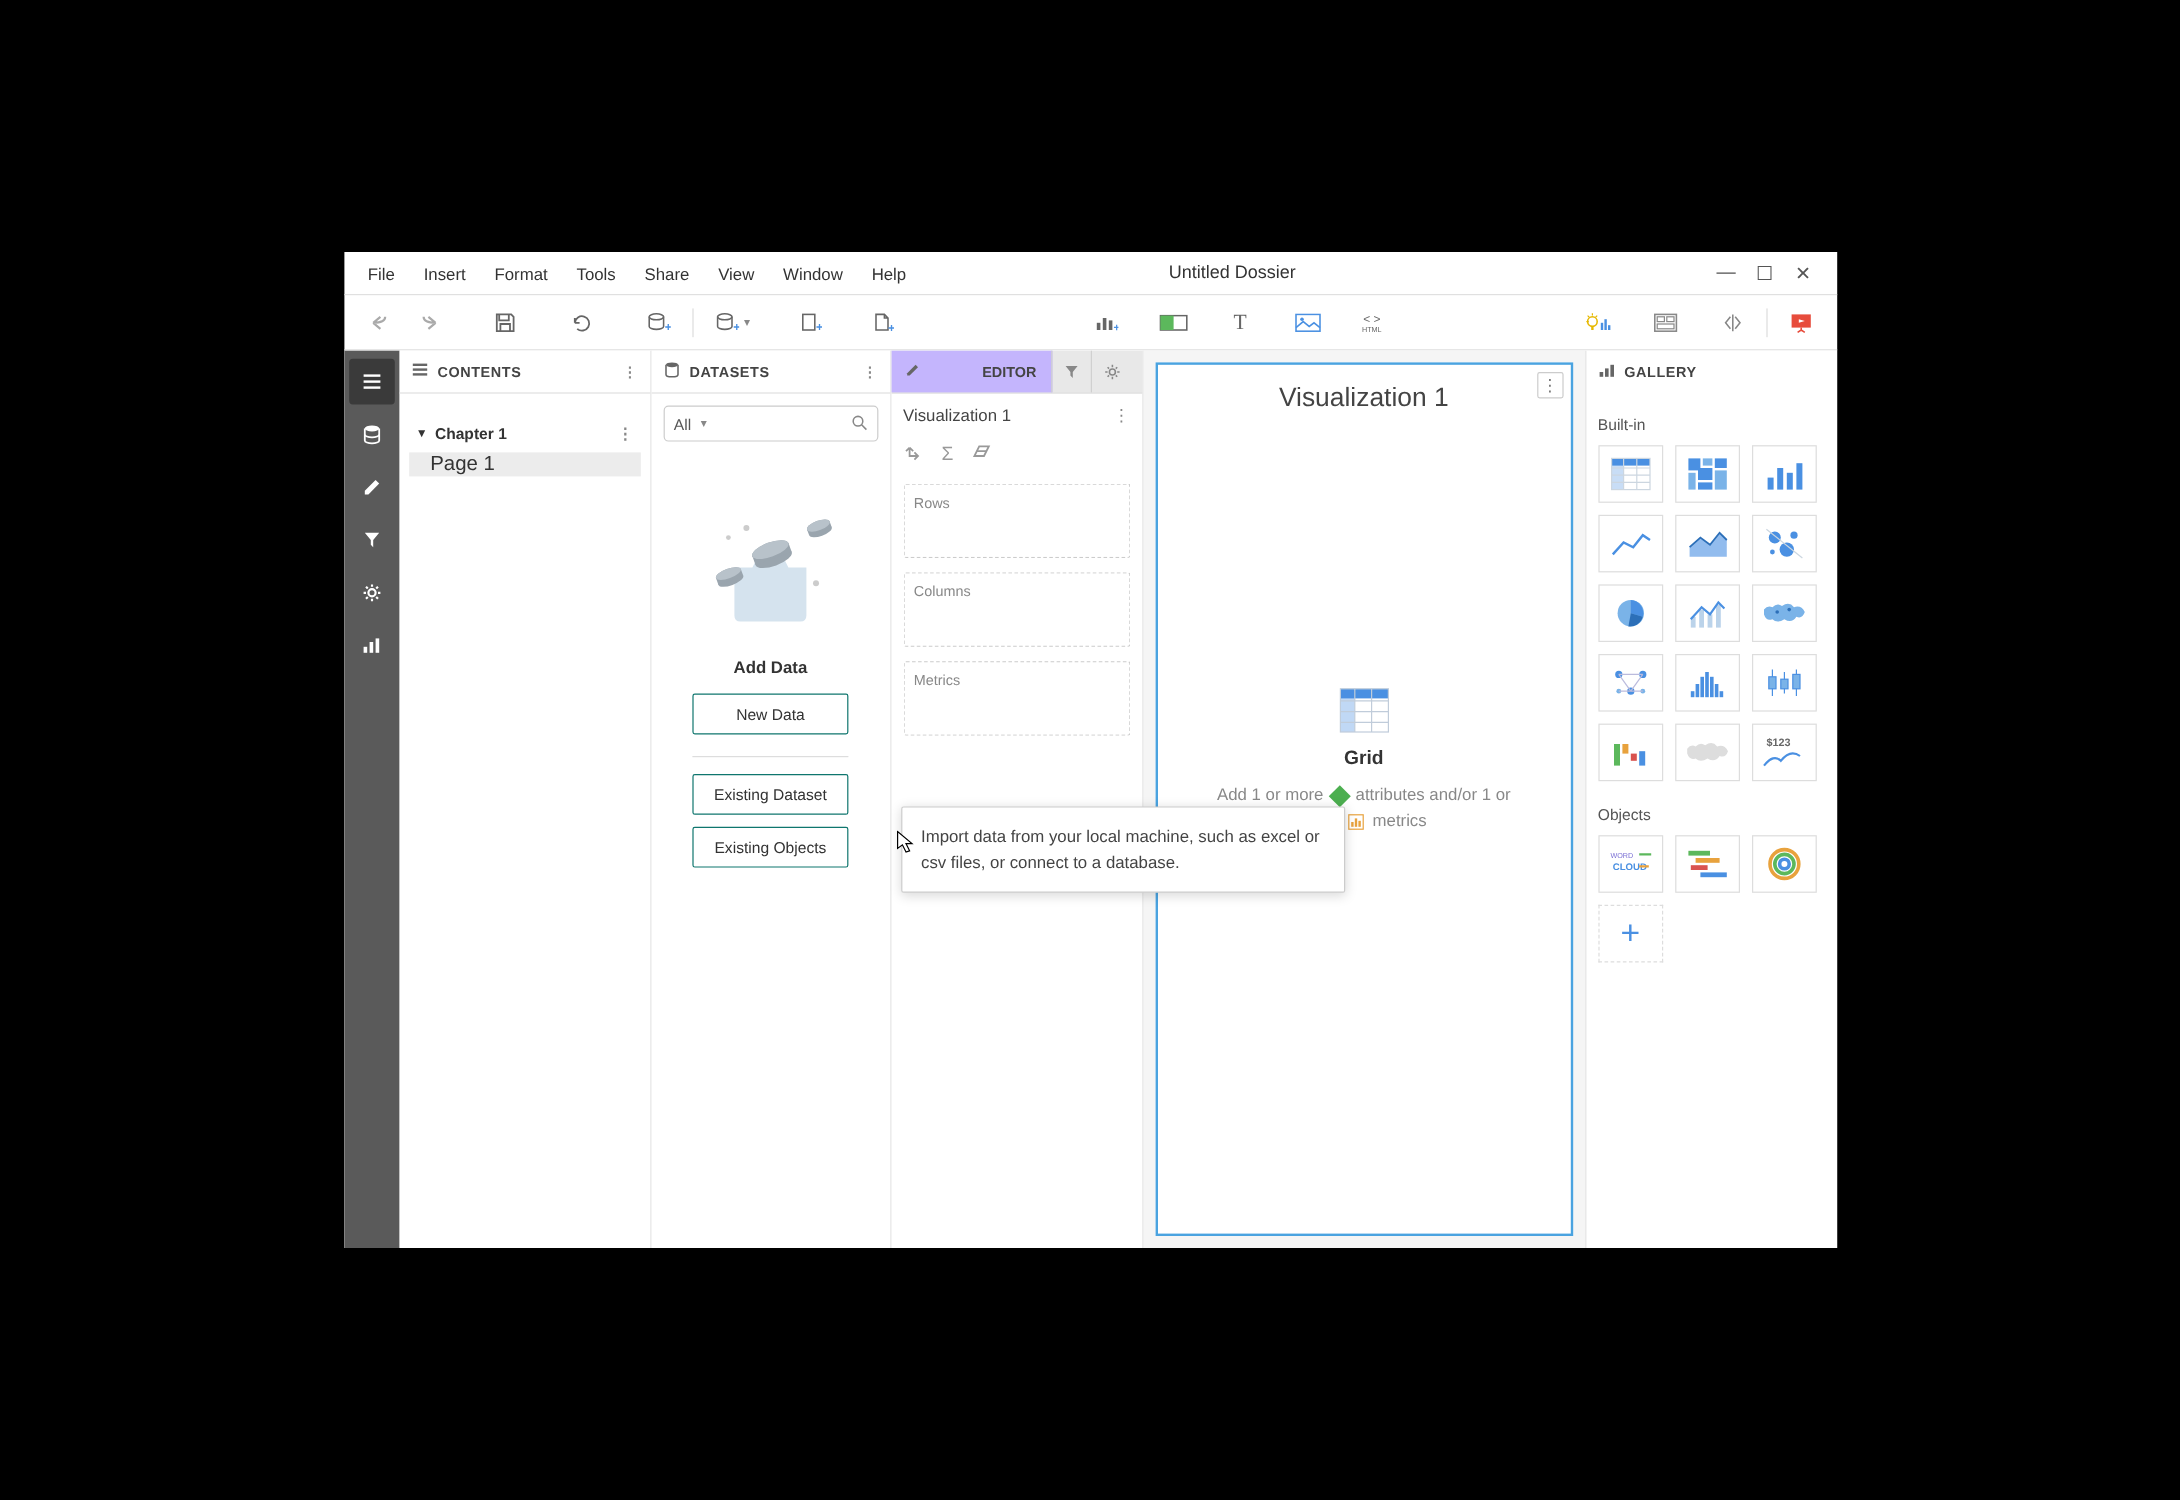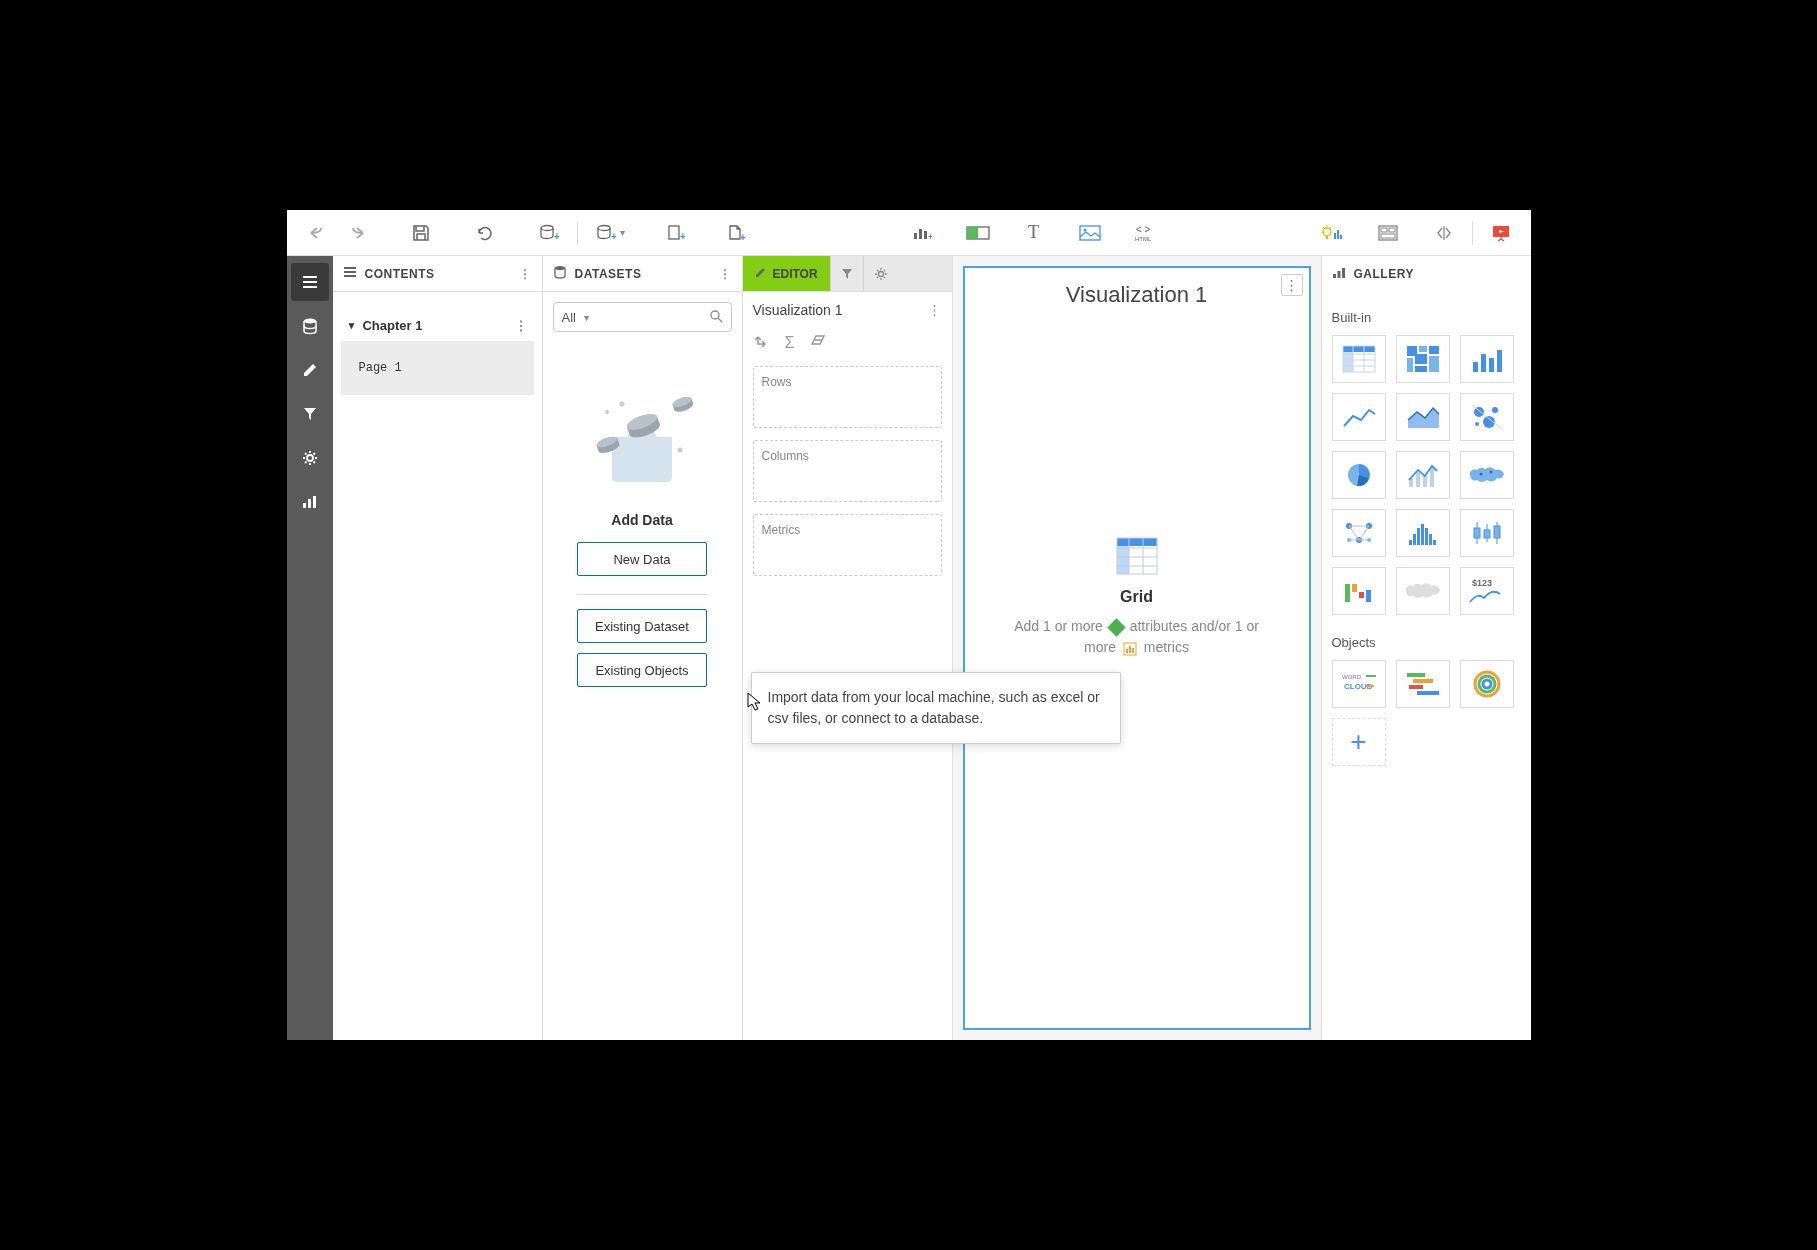--- a/index.html
+++ b/index.html
@@ -22,34 +22,34 @@
 .panel-header { height: 36px; display: flex; align-items: center; padding: 0 10px; border-bottom: 1px solid #e0e0e0; font-size: 12px; font-weight: bold; color: #444; letter-spacing: 0.5px; }
 .panel-header .hdr-icon { margin-right: 8px; color: #666; }
 .panel-header .hdr-more { margin-left: auto; color: #888; cursor: pointer; }
 .contents-panel { width: 210px; }
 .contents-body { padding: 8px; }
 .contents-thumb { display: flex; gap: 10px; align-items: flex-start; }
 .thumb-img { width: 88px; height: 58px; background: #2196f3; border-radius: 2px; display: flex; align-items: center; justify-content: center; }
 .thumb-info { font-size: 12px; color: #666; line-height: 1.6; padding-top: 6px; }
 .chapter-row { display: flex; align-items: center; padding: 8px 6px; font-size: 13px; font-weight: bold; color: #333; cursor: pointer; margin-top: 10px; }
 .chapter-row .more-dots { margin-left: auto; color: #888; }
-.page-row { padding: 20px 18px; font-size: 12px; color: #333; background: #ececec; cursor: pointer; font-family: Liberation Mono, monospace; }
+.page-row { padding: 0 18px; font-size: 17px; color: #333; background: #ececec; cursor: pointer; }
 .datasets-panel { width: 200px; }
 .datasets-body { padding: 10px; display: flex; flex-direction: column; align-items: center; }
 .ds-filter { width: 100%; height: 30px; border: 1px solid #ccc; border-radius: 4px; display: flex; align-items: center; padding: 0 8px; font-size: 13px; color: #555; margin-bottom: 20px; }
 .ds-filter .chev { margin-left: 8px; color: #888; font-size: 10px; }
 .ds-filter .srch { margin-left: auto; color: #888; }
 .ds-illustration { width: 140px; height: 110px; margin: 30px 0 20px; position: relative; }
 .ds-heading { font-size: 14px; font-weight: bold; color: #333; margin-bottom: 14px; }
 .ds-btn { width: 130px; height: 34px; border: 1px solid #0f766e; background: #fff; font-size: 13px; color: #333; cursor: pointer; margin-bottom: 10px; border-radius: 2px; }
 .ds-hr { width: 130px; height: 1px; background: #ddd; margin: 8px 0 14px; }
 .editor-panel { width: 210px; }
 .editor-tabs { height: 36px; display: flex; align-items: stretch; border-bottom: 1px solid #e0e0e0; background: #e8e8e8; }
 .editor-tab { display: flex; align-items: center; padding: 0 12px; font-size: 12px; font-weight: bold; color: #444; cursor: pointer; border-right: 1px solid #d0d0d0; }
-.editor-tab.active { background: #84cc16; }
+.editor-tab.active { background: #c4b5fd; gap: 46px; }
 .editor-tab .hdr-icon { margin-right: 6px; }
 .editor-body { padding: 10px; }
 .viz-name-row { display: flex; align-items: center; font-size: 14px; color: #444; margin-bottom: 12px; }
 .viz-name-row .more-dots { margin-left: auto; color: #888; cursor: pointer; }
 .editor-tools { display: flex; gap: 16px; padding: 4px 0 12px; color: #888; }
 .dropzone { border: 1px dashed #ccc; min-height: 62px; padding: 8px; font-size: 12px; color: #888; margin-bottom: 12px; border-radius: 2px; }
 .canvas-area { flex: 1; background: #f5f5f5; padding: 10px; position: relative; }
 .viz-container { width: 100%; height: 100%; background: #fff; border: 2px solid #4aa3e0; position: relative; display: flex; flex-direction: column; align-items: center; }
 .viz-title { font-size: 22px; color: #444; padding: 14px 0 8px; }
 .viz-menu-btn { position: absolute; top: 6px; right: 6px; width: 22px; height: 22px; border: 1px solid #ccc; display: flex; align-items: center; justify-content: center; cursor: pointer; color: #777; border-radius: 2px; font-size: 14px; }
@@ -66,20 +66,36 @@
 .tooltip-popup { position: absolute; top: 462px; left: 464px; width: 370px; background: #fff; border: 1px solid #ccc; box-shadow: 0 2px 10px rgba(0,0,0,0.15); padding: 14px 16px; font-size: 14px; color: #444; line-height: 1.5; border-radius: 2px; z-index: 100; }
 .cursor-arrow { position: absolute; top: 482px; left: 460px; z-index: 101; pointer-events: none; }
 .attr-diamond { display: inline-block; width: 13px; height: 13px; background: #4caf50; transform: rotate(45deg); vertical-align: middle; margin: 0 3px; }
 .metric-icon-inline { display: inline-block; width: 14px; height: 14px; vertical-align: middle; margin: 0 3px; }
 </style>
 </head>
 <body>
 
 <div class="app-window">
 
+  <div class="menubar">
+    <div class="menubar-item">File</div>
+    <div class="menubar-item">Insert</div>
+    <div class="menubar-item">Format</div>
+    <div class="menubar-item">Tools</div>
+    <div class="menubar-item">Share</div>
+    <div class="menubar-item">View</div>
+    <div class="menubar-item">Window</div>
+    <div class="menubar-item">Help</div>
+    <div class="app-title">Untitled Dossier</div>
+    <div class="window-controls">
+      <div class="window-ctrl">—</div>
+      <div class="window-ctrl">☐</div>
+      <div class="window-ctrl">✕</div>
+    </div>
+  </div>
 
   <div class="toolbar">
     <div class="toolbar-btn">
         <svg width="20" height="20" viewBox="0 0 20 20">
           <path d="M4 10 L10 5 M4 10 L10 15 M4 10 Q14 10 14 5" stroke="#aaa" stroke-width="1.8" fill="none"></path>
         </svg>
       </div>
     <div class="toolbar-btn">
         <svg width="20" height="20" viewBox="0 0 20 20">
           <path d="M16 10 L10 5 M16 10 L10 15 M16 10 Q6 10 6 5" stroke="#aaa" stroke-width="1.8" fill="none"></path>

